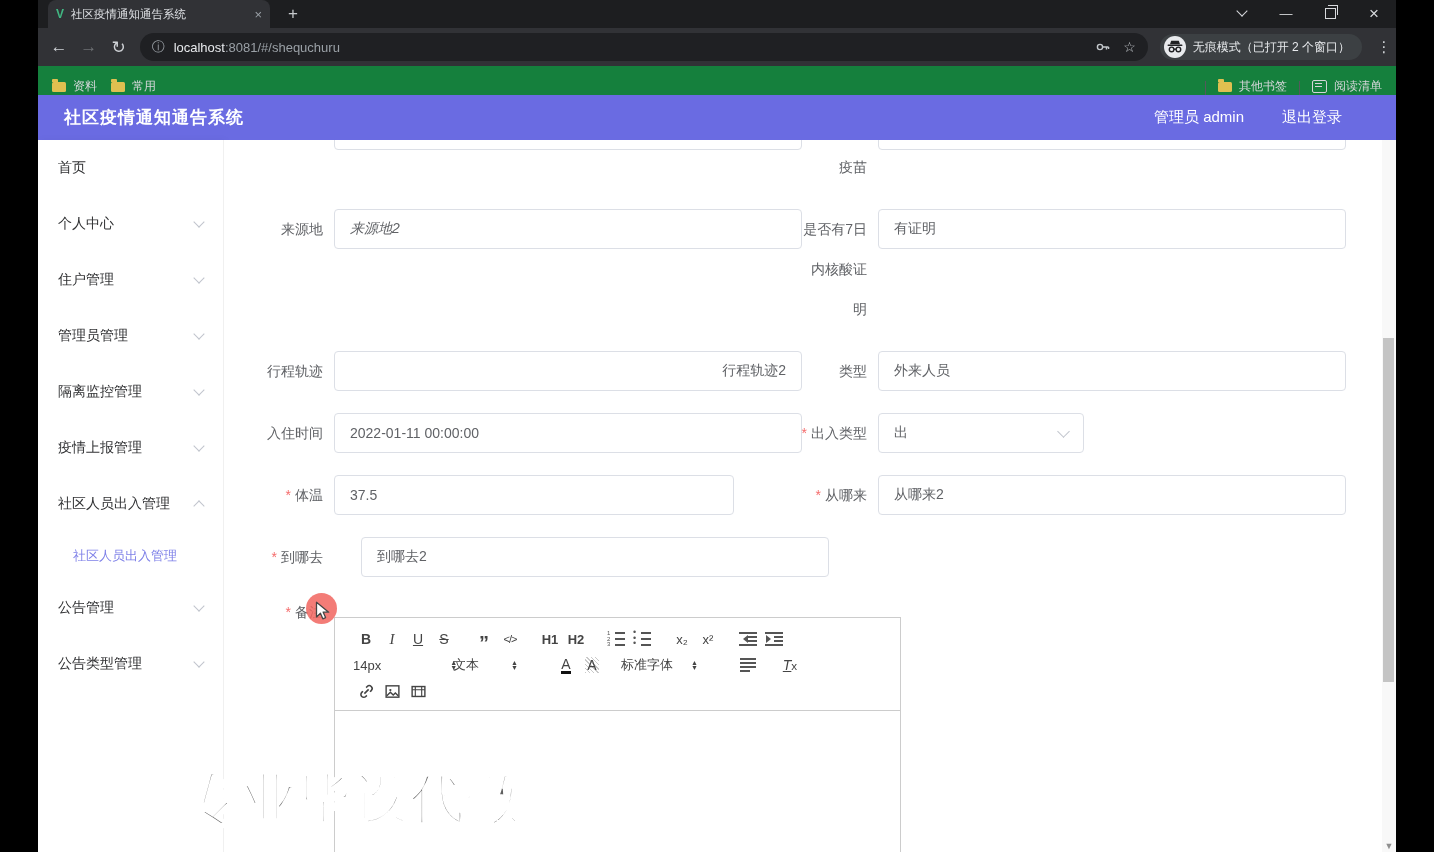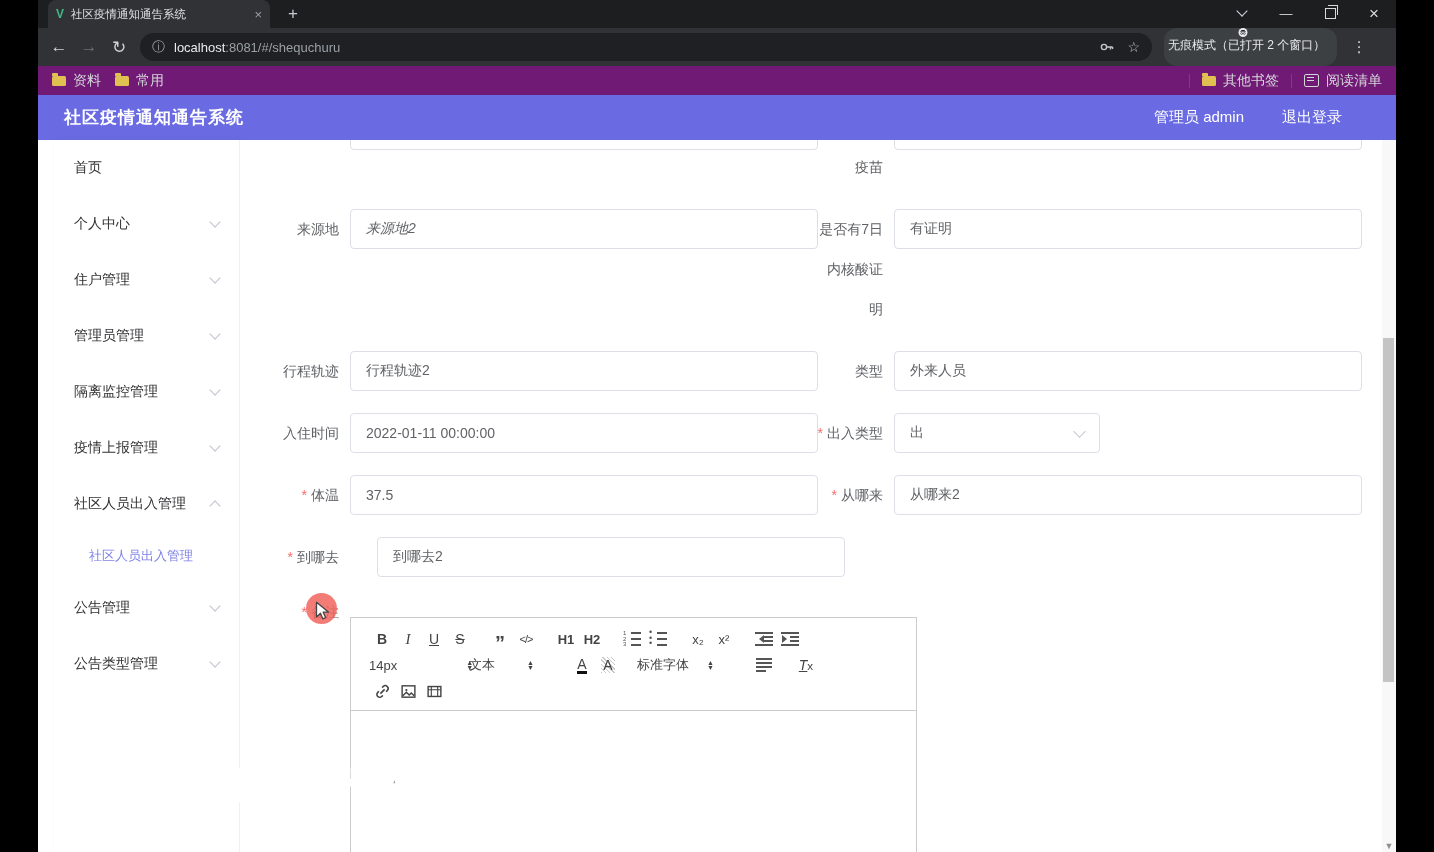--- a/index.html
+++ b/index.html
@@ -24,43 +24,43 @@
   .toolbar{height:38px;background:#313236;display:flex;align-items:center;flex:0 0 auto;}
   .nav-ico{color:#cfd2d6;font-size:17px;width:30px;text-align:center;}
   .nav-ico.dim{color:#6e7ales;} .nav-ico.dim{color:#6e7174;}
   .omnibox{margin-left:6px;width:1012px;height:28px;background:#1f2023;border-radius:14px;
            display:flex;align-items:center;padding:0 12px;box-sizing:border-box;}
   .info-ico{color:#9aa0a6;font-size:13px;margin-right:9px;}
   .url{font-size:13px;color:#9aa0a6;white-space:nowrap;overflow:hidden;flex:1;}
   .url b{color:#e8eaed;font-weight:normal;}
   .key-ico,.star-ico{color:#c3c7cb;font-size:14px;margin-left:12px;}
   .incog{margin-left:12px;height:26px;background:#3c4043;border-radius:13px;display:flex;align-items:center;
-         padding:0 12px 12px 4px;color:#e8eaed;font-size:12px;white-space:nowrap;flex-direction:column;}
+         padding:0 12px 0 4px;color:#e8eaed;font-size:12px;white-space:nowrap;}
   .incog svg{margin-right:7px;}
   .more-ico{color:#cfd2d6;font-size:15px;margin-left:10px;letter-spacing:0;width:24px;text-align:center;}
 
-  .bookmarks{height:29px;background:#701a75;display:flex;align-items:center;font-size:14px;color:#d4d6d9;flex:0 0 auto;}
+  .bookmarks{height:29px;background:#15803d;display:flex;align-items:flex-end;font-size:12px;color:#d4d6d9;flex:0 0 auto;}
   .bm{display:flex;align-items:center;margin-left:14px;}
   .folder{display:inline-block;width:14px;height:10px;background:#dfc050;border-radius:1.5px;position:relative;margin-right:7px;}
   .folder:before{content:"";position:absolute;top:-3px;left:0;width:6px;height:3px;background:#dfc050;border-radius:1px 1px 0 0;}
   .bm-spacer{flex:1;}
   .bm-div{width:1px;height:14px;background:#55585c;margin:0 12px;}
   .rl-ico{display:inline-block;width:13px;height:11px;border:1px solid #d4d6d9;border-radius:2px;margin-right:7px;position:relative;}
   .rl-ico:before{content:"";position:absolute;left:2px;top:2px;width:7px;height:1px;background:#d4d6d9;box-shadow:0 3px 0 #d4d6d9;}
   .bm-right-pad{width:14px;}
 
   
   .page{position:relative;flex:1;background:#fff;overflow:hidden;}
   .appbar{position:absolute;left:0;top:0;width:100%;height:45px;background:#6a6be2;display:flex;align-items:center;box-sizing:border-box;padding:0 26px;}
   .app-title{color:#fff;font-size:17px;font-weight:bold;letter-spacing:1px;}
   .appbar-spacer{flex:1;}
   .app-user{color:#fff;font-size:15px;margin-right:38px;}
   .app-logout{color:#fff;font-size:15px;margin-right:28px;}
 
-  .appbody{position:absolute;left:0;top:45px;right:0;bottom:0;display:flex;padding-left:16px;}
+  .appbody{position:absolute;left:0;top:45px;right:0;bottom:0;display:flex;}
   .sidebar{width:185px;background:#fff;border-right:1px solid #f0f0f0;box-shadow:2px 0 8px rgba(0,0,0,.04);flex:0 0 auto;}
   .mi{height:56px;display:flex;align-items:center;justify-content:space-between;padding:0 20px;font-size:14px;color:#303133;box-sizing:border-box;}
   .mi .chev{width:7px;height:7px;border-right:1.5px solid #c0c4cc;border-bottom:1.5px solid #c0c4cc;}
   .chev.down{transform:rotate(45deg);margin-top:-4px;}
   .chev.up{transform:rotate(-135deg);margin-top:4px;}
   .mi.sub{height:48px;padding-left:35px;color:#7e80e8;}
 
   .main{position:relative;flex:1;overflow:hidden;background:#fff;}
   .abs{position:absolute;box-sizing:border-box;}
   .flabel{font-size:14px;color:#606266;line-height:40px;text-align:right;white-space:nowrap;}
@@ -109,21 +109,21 @@
                linear-gradient(#555,#555) 0 8px/16px 2px no-repeat,
                linear-gradient(#555,#555) 0 12px/10px 2px no-repeat;}
   .tx{font-size:14px;}
   .tx u{font-style:italic;}
   .ed-content{height:230px;background:#fff;}
 
   
   .scrolltrack{position:absolute;right:0;top:45px;bottom:0;width:14px;background:#f8f8f8;z-index:40;}
   .scrollthumb{position:absolute;left:1px;top:198px;width:11px;height:344px;background:#c4c4c4;}
   .scrollarrow{position:absolute;left:0;bottom:1px;width:14px;text-align:center;color:#8f8f8f;font-size:9px;}
-  .watermark{position:absolute;left:148px;top:668px;z-index:50;font-size:35px;font-weight:900;color:#5f5f5f;
+  .watermark{position:absolute;left:148px;top:668px;z-index:50;font-size:54px;font-weight:900;color:#5f5f5f;
              letter-spacing:2px;-webkit-text-stroke:2px #fff;text-shadow:0 0 3px rgba(255,255,255,.9),2px 2px 0 #fff,-2px -2px 0 #fff;
              font-family:"DejaVu Sans","Liberation Sans",sans-serif;}
   .hotdot{position:absolute;left:268px;top:498px;width:31px;height:31px;border-radius:50%;background:#f1655f;opacity:.85;z-index:60;}
   .cursor{position:absolute;left:273px;top:505px;z-index:61;}
 </style>
 </head>
 <body>
 
 <div class="stage">
   <div class="window">
@@ -253,34 +253,34 @@
           <div class="flabel abs" style="left:0;top:69px;width:99px;">来源地</div>
           <input class="inp abs" style="left: 110px; top: 69px; width: 468px; font-style: italic;" value="来源地2">
           <div class="wrap3 abs" style="left:543px;top:69px;width:100px;">
             <div>是否有7日</div>
               <div>内核酸证</div>
               <div>明</div>
           </div>
           <input class="inp abs" style="left: 654px; top: 69px; width: 468px;" value="有证明">
 
           <div class="flabel abs" style="left:0;top:211px;width:99px;">行程轨迹</div>
-          <input class="inp abs" style="left: 110px; top: 211px; width: 468px;" value="行程轨迹2">
+          <input class="inp abs" style="left: 110px; top: 211px; width: 468px; text-align: right;" value="行程轨迹2">
           <div class="flabel abs" style="left:543px;top:211px;width:100px;">类型</div>
           <input class="inp abs" style="left: 654px; top: 211px; width: 468px;" value="外来人员">
 
           <div class="flabel abs" style="left:0;top:273px;width:99px;">入住时间</div>
           <input class="inp abs" style="left: 110px; top: 273px; width: 468px;" value="2022-01-11 00:00:00">
           <div class="flabel abs" style="left:543px;top:273px;width:100px;"><i class="req">*</i><span>出入类型</span></div>
           <div class="inp abs select" style="left:654px;top:273px;width:206px;">
             <span>出</span>
             <span class="sel-arrow"></span>
           </div>
 
           <div class="flabel abs" style="left:0;top:335px;width:99px;"><i class="req">*</i><span>体温</span></div>
-          <input class="inp abs" style="left: 110px; top: 335px; width: 468px;" value="37.5">
+          <input class="inp abs" style="left: 110px; top: 335px; width: 400px;" value="37.5">
           <div class="flabel abs" style="left:543px;top:335px;width:100px;"><i class="req">*</i><span>从哪来</span></div>
           <input class="inp abs" style="left: 654px; top: 335px; width: 468px;" value="从哪来2">
 
           <div class="flabel abs" style="left:0;top:397px;width:99px;"><i class="req">*</i><span>到哪去</span></div>
           <input class="inp abs" style="left: 110px; top: 397px; width: 468px; margin-left: 27px;" value="到哪去2">
 
           <div class="flabel abs" style="left:0;top:452px;width:99px;"><i class="req">*</i><span>备注</span></div>
           <div class="editor abs" style="left:110px;top:477px;width:567px;">
             <div class="ed-toolbar">
               <div class="tb-row">

